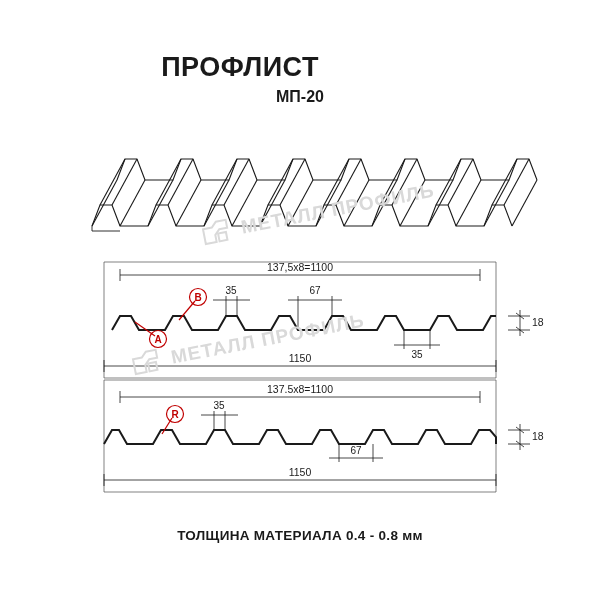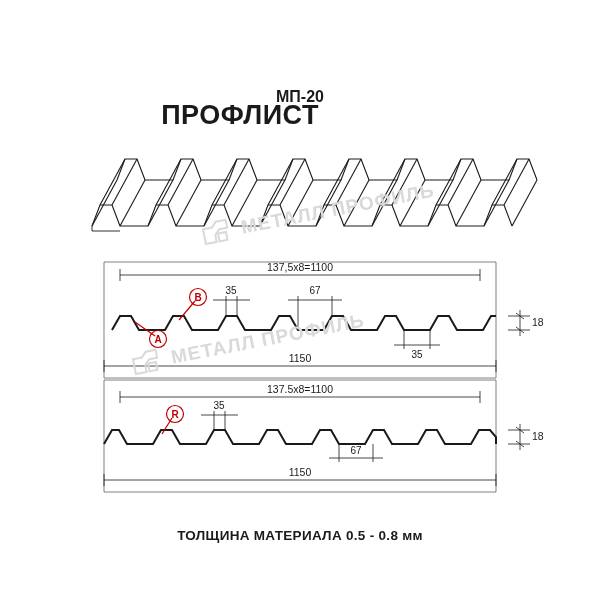--- a/index.html
+++ b/index.html
@@ -22,21 +22,20 @@
   }
   .title {
     position: absolute;
     top: 52px;
     left: 0;
     width: 480px;
     text-align: center;
     font-size: 27px;
     font-weight: bold;
     letter-spacing: 0.5px;
-    margin-top: 48px;
   }
   .subtitle {
     position: absolute;
     top: 88px;
     left: 0;
     width: 600px;
     text-align: center;
     font-size: 16px;
     font-weight: bold;
   }
@@ -299,14 +298,14 @@
     </svg><span class="wtxt">МЕТАЛЛ ПРОФИЛЬ</span>
   </div>
 
   <div class="wm" style="left:130px; top:330px;">
     <svg class="wmlogo" width="34" height="26" viewBox="0 0 34 26">
       <path d="M2,22 L2,7 L11,7 L16,2 L26,2 L26,10 L18,10 L13,15 L13,22 Z" fill="none" stroke="#d9d9d9" stroke-width="2"></path>
       <path d="M16,14 L24,14 L24,22 L16,22 Z" fill="none" stroke="#d9d9d9" stroke-width="2"></path>
     </svg><span class="wtxt">МЕТАЛЛ ПРОФИЛЬ</span>
   </div>
 
-  <div class="footer">ТОЛЩИНА МАТЕРИАЛА 0.5 - 0.8 мм</div>
+  <div class="footer">ТОЛЩИНА МАТЕРИАЛА 0.4 - 0.8 мм</div>
 </div>
 
 </body></html>

